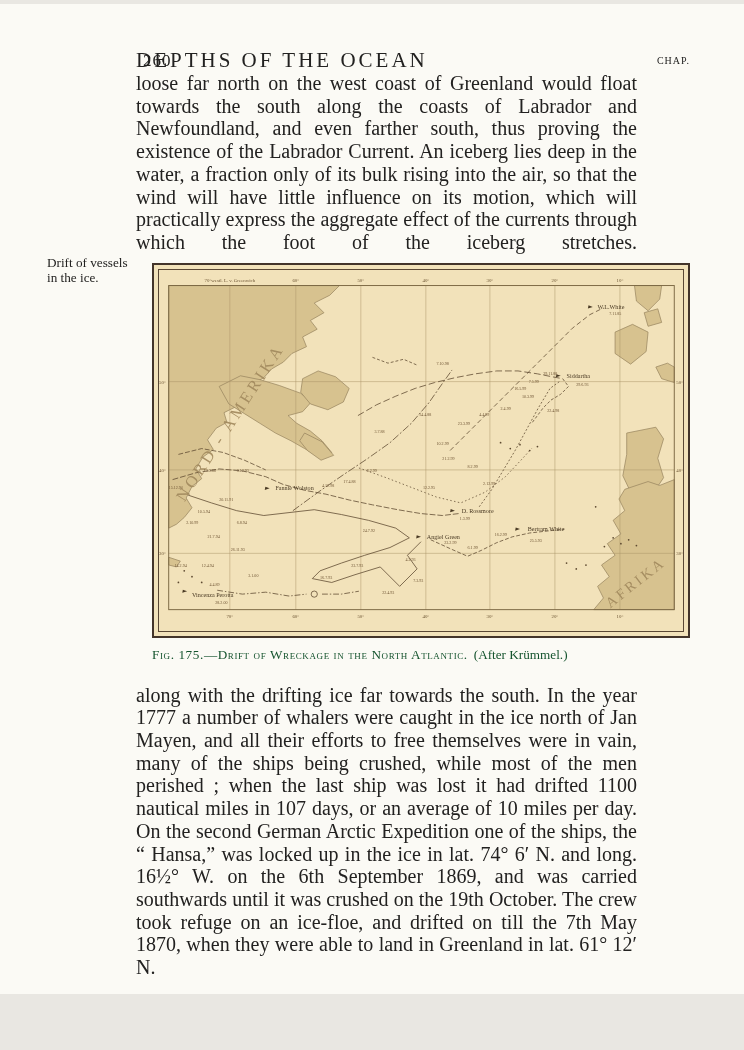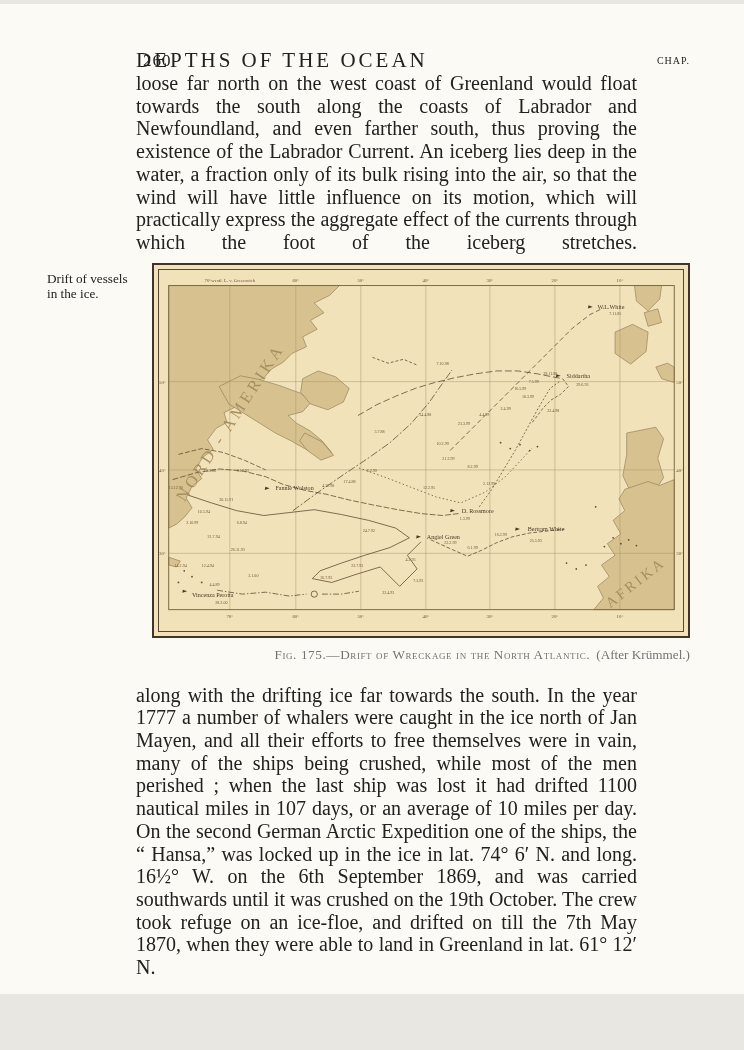--- a/index.html
+++ b/index.html
@@ -9,32 +9,32 @@
     font-family:"Liberation Serif", serif;
     overflow:hidden;
   }
   
   .runhead{position:absolute;top:44px;left:0;width:744px;height:28px;}
   .pagenum{position:absolute;left:143px;top:3px;font-size:17px;letter-spacing:1px;}
   .runtitle{position:absolute;left:136px;width:501px;text-align:left;top:0;
     font-size:21px;letter-spacing:3px;white-space:nowrap;}
   .chapmark{position:absolute;right:54px;top:7px;font-size:10px;letter-spacing:1px;}
   
-  .margin-note{position:absolute;left:47px;top:268px;width:84px;
+  .margin-note{position:absolute;left:47px;top:252px;width:84px;
     font-size:13.2px;line-height:14.6px;}
   
   .textcol{position:absolute;left:136px;top:68px;width:501px;}
   .textcol p{margin:0;font-size:20px;line-height:22.7px;text-align:justify;}
   p.cont{text-align-last:justify;}
   p.indent{text-indent:30px;}
   
   figure{margin:9px 0 0 16px;width:538px;box-sizing:border-box;}
   .plate{border:2px solid #43342a;background:#f2e2ba;padding:4px;box-sizing:border-box;}
   .plate-inner{border:1px solid #5a4734;font-size:0;}
-  figcaption{margin-top:9px;text-align:right;font-size:13.2px;color:#737373;white-space:nowrap;}
+  figcaption{margin-top:9px;text-align:left;font-size:13.2px;color:#14532d;white-space:nowrap;}
   .sc{font-variant:small-caps;letter-spacing:0.6px;}
   .credit{margin-left:6px;}
   .p3{margin-top:21px !important;}
   
   #map-svg{display:block;}
   #map-svg .ax{font:5px "Liberation Serif", serif;fill:#6b5332;}
   #map-svg .date{font:4.2px "Liberation Serif", serif;fill:#6e5434;}
   #map-svg .ship{font:6.3px "Liberation Serif", serif;fill:#4a3a24;}
   #map-svg .region{font-family:"Liberation Serif", serif;fill:#a28a5e;opacity:.92;}
   #map-svg .land{fill:#d7c28f;stroke:#93805a;stroke-width:.7;}

